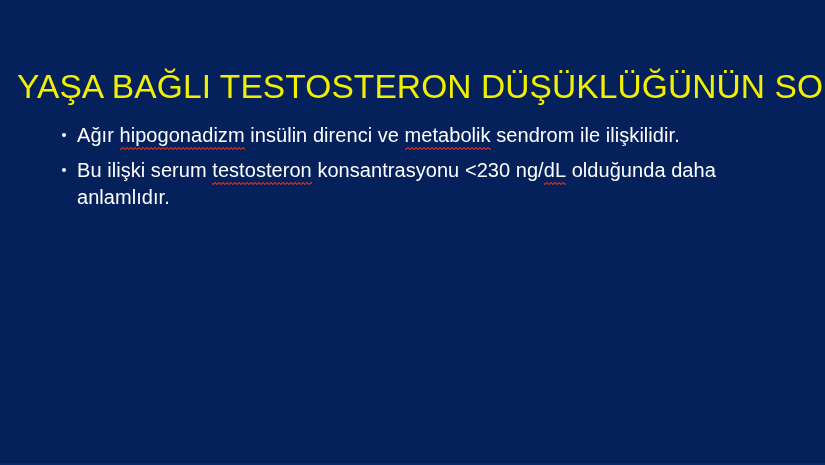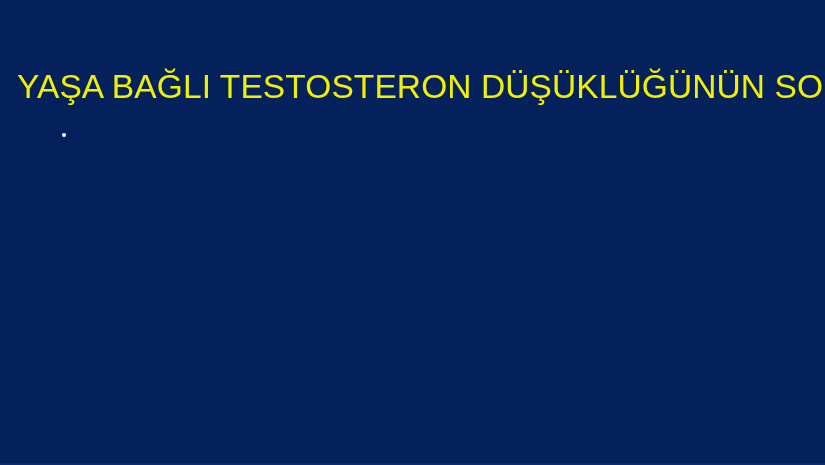--- a/index.html
+++ b/index.html
@@ -107,19 +107,24 @@
 <body>
 
 <div class="slide">
 
   <h1 class="slide-title">YAŞA BAĞLI TESTOSTERON DÜŞÜKLÜĞÜNÜN SONUÇLARI</h1>
 
   <div class="body-block">
 
     <p class="bullet-item">
       <span class="bullet-dot"></span>
+      <span class="bullet-text"><span>Ağır </span><span class="spell">hipogonadizm</span><span> insülin direnci ve </span><span class="spell">metabolik</span><span> sendrom ile ilişkilidir.</span></span>
     </p>
 
+    <p class="bullet-item">
+      <span class="bullet-dot"></span>
+      <span class="bullet-text"><span>Bu ilişki serum </span><span class="spell">testosteron</span><span> konsantrasyonu &lt;230 ng/</span><span class="spell">dL</span><span> olduğunda daha anlamlıdır.</span></span>
+    </p>
 
   </div>
 
   <div class="slide-bottom-edge"></div>
 </div>
 
 </body></html>

